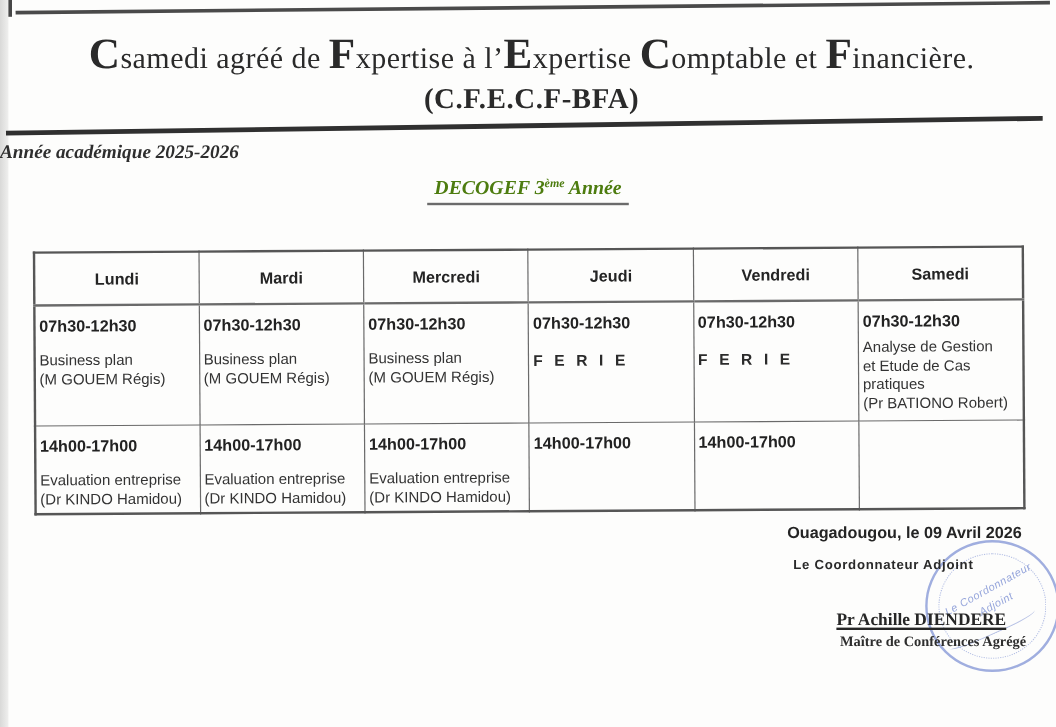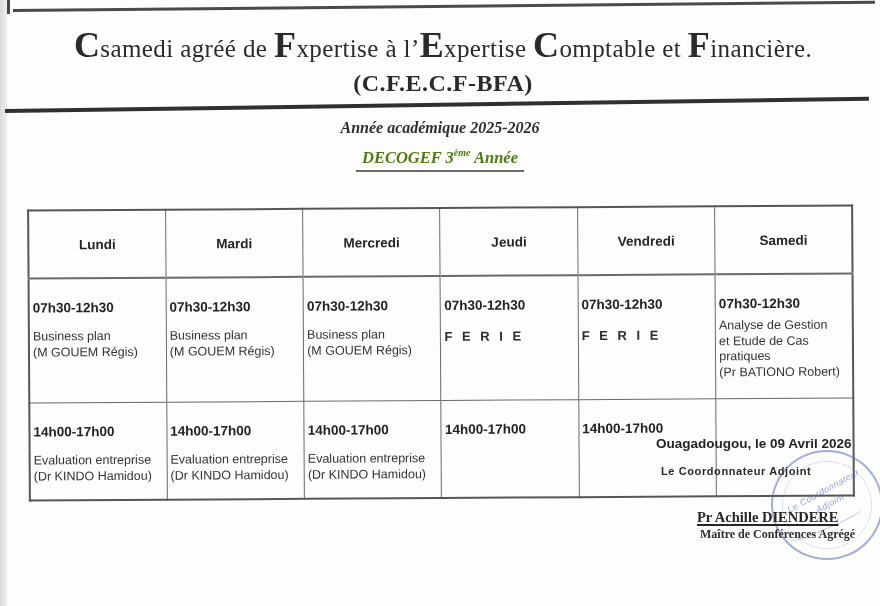--- a/index.html
+++ b/index.html
@@ -19,35 +19,35 @@
     background:#303030; transform:rotate(-0.82deg); transform-origin:left center; }
 
   
   .header-block { position:absolute; top:24px; left:10px; right:4px; text-align:center;
     font-family:"Liberation Serif", serif; color:#2a2a2a; }
   .main-title { font-size:25px; letter-spacing:0.4px; white-space:nowrap; }
   .main-title .cap { font-size:36px; font-weight:700; }
   .acronym { font-size:24px; font-weight:700; margin-top:4px; letter-spacing:0.5px; }
 
   
-  .academic-year { position:absolute; top:119px; left:0; width:100%; text-align:center;
+  .academic-year { position:absolute; top:119px; left:0; width:100%; 
     font-family:"Liberation Serif", serif; font-style:italic; font-weight:700; font-size:16px; color:#2e2e2e; }
   .decogef { position:absolute; top:147px; left:0; width:100%; text-align:center;
     font-family:"Liberation Serif", serif; font-style:italic; font-weight:700; font-size:16.5px; color:#4d7c0f; }
   .decogef .u { display:inline-block; border-bottom:2.5px solid #6b6b6b; padding:0 6px 2px 6px; }
   .decogef sup { font-size:10px; }
   .week-title { position:absolute; top:176px; left:0; width:100%; text-align:center;
     font-family:"Liberation Serif", serif; font-weight:700; font-size:21px; letter-spacing:0.2px; color:#1f1f1f; }
 
   
   .sched-wrap { position:absolute; left:28px; top:207px; width:826px;
     transform:rotate(-0.35deg); transform-origin:center center; }
   table.sched { border-collapse:collapse; table-layout:fixed; width:826px;
     border:2.5px solid #565656; background:#fdfdfc; }
-  table.sched th, table.sched td { border:1.5px solid #6a6a6a; padding:12px 3px;margin-left:44px; }
+  table.sched th, table.sched td { border:1.5px solid #6a6a6a; padding:0 3px;margin-left:44px; }
   table.sched th { height:42px; vertical-align:middle; text-align:center;
     font-size:13.5px; font-weight:700; color:#242424; border-bottom-width:2.5px; }
   td.slot { vertical-align:top; text-align:left; }
   tr.morning td.slot { height:99px; }
   tr.afternoon td.slot { height:72px; }
   .time { margin-top:9px; font-weight:700; font-size:13.5px; color:#222; }
   .course { margin-top:13px; font-size:12.5px; line-height:1.3; color:#333; }
   .course div { white-space:nowrap; }
   .course.tight { margin-top:7px; line-height:1.25; }
   .course.ferie { margin-top:16px; font-weight:700; font-size:13px; letter-spacing:3px; color:#2b2b2b; }

